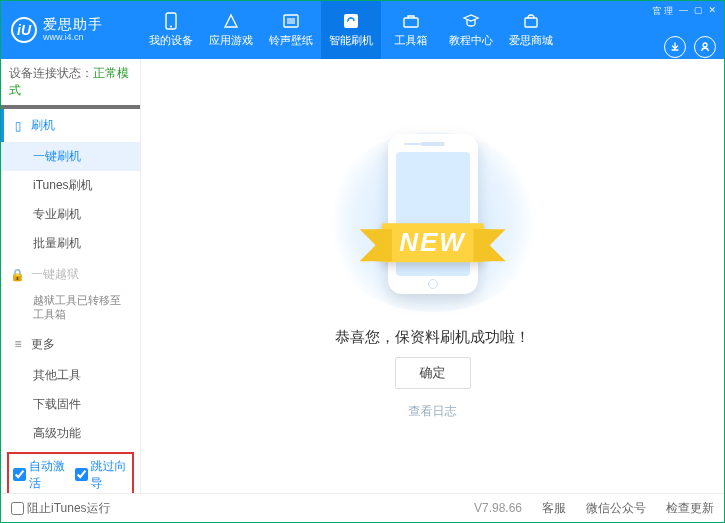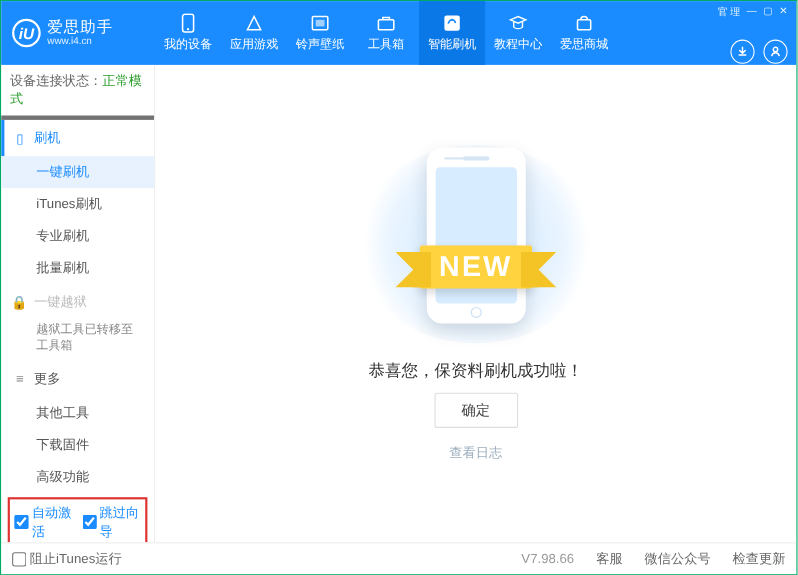--- a/index.html
+++ b/index.html
@@ -39,21 +39,21 @@
   .cb input { accent-color: #1a8cff; }
 
   .content { flex: 1; position: relative; display: flex; flex-direction: column; align-items: center; justify-content: center; gap: 10px; }
   .illus { width: 220px; height: 180px; position: relative; }
   .halo { position: absolute; inset: 0; border-radius: 50%; background: radial-gradient(circle, #cfe8ff 0%, #e9f4ff 55%, #fff 72%); }
   .phone { position: absolute; left: 50%; top: 50%; transform: translate(-50%, -55%); width: 90px; height: 160px; background: #fff; border-radius: 14px; box-shadow: 0 6px 16px rgba(0,0,0,.12); }
   .phone::before { content: ""; position: absolute; top: 8px; left: 50%; transform: translateX(-50%); width: 24px; height: 4px; border-radius: 3px; background: #d7e6f5; box-shadow: -18px 0 0 -1px #d7e6f5; }
   .phone-screen { position: absolute; top: 18px; left: 8px; right: 8px; bottom: 18px; background: #d7ecff; border-radius: 4px; }
   .phone-home { position: absolute; bottom: 5px; left: 50%; transform: translateX(-50%); width: 10px; height: 10px; border: 1.5px solid #cbdff2; border-radius: 50%; }
   .ribbon { position: absolute; left: 50%; top: 55%; transform: translate(-50%, -20%); }
-  .ribbon-main { background: #ffd23f; color: #fff; font-weight: 900; font-size: 26px; letter-spacing: 2px; padding: 4px 18px; border-radius: 2px; box-shadow: 0 4px 8px rgba(0,0,0,.15); position: relative; }
+  .ribbon-main { background: #ffd23f; color: #fff; font-weight: 900; font-style: italic; font-size: 26px; letter-spacing: 2px; padding: 4px 18px; border-radius: 2px; box-shadow: 0 4px 8px rgba(0,0,0,.15); position: relative; }
   .ribbon-main::before, .ribbon-main::after { content: ""; position: absolute; top: 6px; width: 0; height: 0; border: 16px solid #f4c426; }
   .ribbon-main::before { left: -22px; border-left-color: transparent; }
   .ribbon-main::after { right: -22px; border-right-color: transparent; }
   .success-text { font-size: 15px; color: #333; margin-top: 6px; }
   .ok-btn { border: 1px solid #ddd; background: #fff; color: #444; padding: 6px 24px; font-size: 13px; cursor: pointer; border-radius: 2px; }
   .log-link { color: #9aaebf; font-size: 12px; margin-top: 4px; cursor: pointer; }
 
   
   .footer { height: 29px; border-top: 1px solid #eee; display: flex; align-items: center; padding: 0 10px; font-size: 12px; color: #666; gap: 6px; }
   .footer .spacer { flex: 1; }
@@ -93,38 +93,38 @@
       </div>
       <div class="nav-item">
         <span class="nav-icon">
             <svg width="18" height="16" viewBox="0 0 18 16">
               <rect x="2" y="2" width="14" height="12" rx="1" fill="none" stroke="#fff" stroke-width="1.4"></rect>
               <rect x="5" y="5" width="8" height="6" fill="#fff" opacity=".6"></rect>
             </svg>
           </span>
         <span>铃声壁纸</span>
       </div>
-      <div class="nav-item">
-        <span class="nav-icon">
-            <svg width="18" height="16" viewBox="0 0 18 16">
-              <rect x="2" y="5" width="14" height="9" rx="1" fill="none" stroke="#fff" stroke-width="1.4"></rect>
-              <path d="M6 5V3h6v2" fill="none" stroke="#fff" stroke-width="1.4"></path>
-            </svg>
-          </span>
-        <span>工具箱</span>
-      </div>
       <div class="nav-item active">
         <span class="nav-icon">
             <svg width="18" height="18" viewBox="0 0 18 18">
               <rect x="2" y="2" width="14" height="14" rx="2" fill="#fff"></rect>
               <path d="M6 9a3 3 0 1 1 6 0" fill="none" stroke="#1a8cff" stroke-width="1.5"></path>
               <path d="M9 5v1M5 9h1" stroke="#1a8cff" stroke-width="1.5"></path>
             </svg>
           </span>
         <span>智能刷机</span>
+      </div>
+      <div class="nav-item">
+        <span class="nav-icon">
+            <svg width="18" height="16" viewBox="0 0 18 16">
+              <rect x="2" y="5" width="14" height="9" rx="1" fill="none" stroke="#fff" stroke-width="1.4"></rect>
+              <path d="M6 5V3h6v2" fill="none" stroke="#fff" stroke-width="1.4"></path>
+            </svg>
+          </span>
+        <span>工具箱</span>
       </div>
       <div class="nav-item">
         <span class="nav-icon">
             <svg width="18" height="16" viewBox="0 0 18 16">
               <path d="M2 5 L9 2 L16 5 L9 8 Z" fill="none" stroke="#fff" stroke-width="1.3"></path>
               <path d="M5 7v4c0 1 2 2 4 2s4-1 4-2V7" fill="none" stroke="#fff" stroke-width="1.3"></path>
             </svg>
           </span>
         <span>教程中心</span>
       </div>

